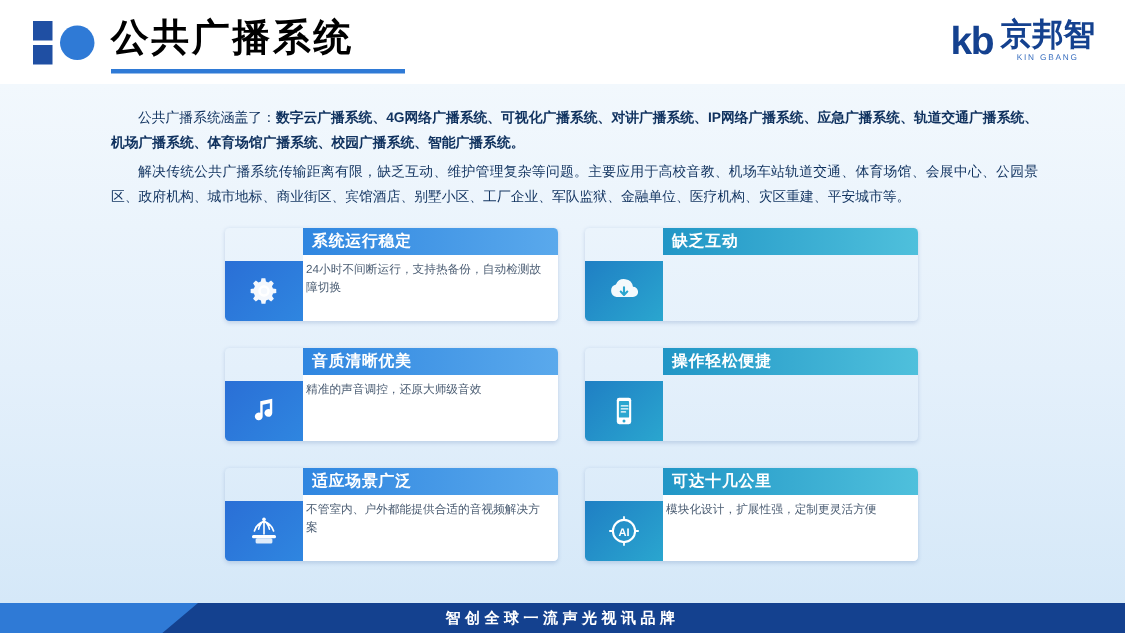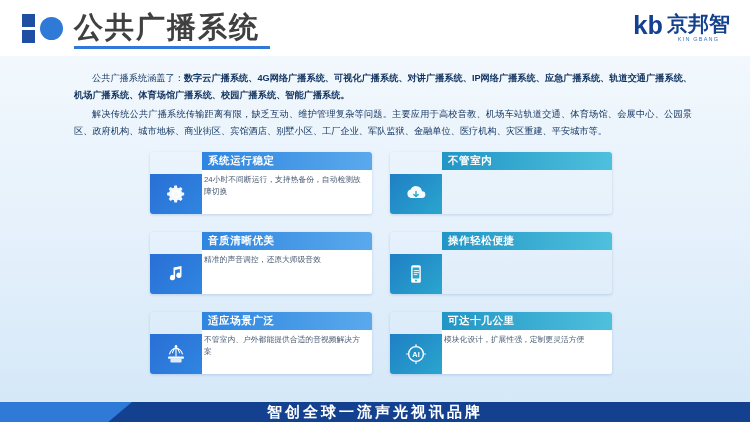--- a/index.html
+++ b/index.html
@@ -37,44 +37,44 @@
   .mark-circle {
     position: absolute;
     left: 18px; top: 3px;
     width: 23px; height: 23px;
     border-radius: 50%;
     background: #2f7ad6;
   }
   .header-title {
     position: absolute;
     left: 74px; top: 8px;
-    font-size: 29px;
-    font-weight: bold;
-    color: #404040;
+    font-size: 25px;
+    font-weight: bold;
+    color: #000000;
     letter-spacing: 2px;
     text-align: center;
   }
   .header-rule {
     position: absolute;
     left: 74px; top: 46px;
     width: 196px; height: 3px;
     background: #2f7ad6;
   }
   .logo {
     position: absolute;
     right: 20px; top: 12px;
     display: flex;
     align-items: center;
     gap: 5px;
   }
   .logo-mark {
     font-size: 26px;
     font-weight: bold;
     color: #14418f;
-    font-family: Liberation Mono, monospace;
+    font-family: Liberation Sans, sans-serif;
     letter-spacing: -1px;
   }
   .logo-cn {
     font-size: 21px;
     font-weight: bold;
     color: #14418f;
     letter-spacing: 0px;
     line-height: 1;
   }
   .logo-sub {
@@ -176,21 +176,21 @@
     position: absolute;
     left: 0; top: 402px;
     width: 750px; height: 20px;
     background: #14418f;
     color: #ffffff;
     display: flex;
     align-items: center;
     justify-content: center;
   }
   .footer-text {
-    font-size: 15px;
+    font-size: 10px;
     letter-spacing: 3px;
     font-weight: bold;
   }
   .footer-accent {
     position: absolute;
     left: 0; top: 0;
     width: 132px; height: 20px;
     background: #2f7ad6;
     clip-path: polygon(0 0, 100% 0, 82% 100%, 0 100%);
   }
@@ -242,21 +242,21 @@
     </div>
 
     <div class="card cyan">
       <div class="icon-col">
         <svg class="icon-svg" viewBox="0 0 24 24">
           <path fill="#ffffff" d="M18 9.2a6 6 0 00-11.4-1.6A4.3 4.3 0 007 16h11a3.4 3.4 0 000-6.8z" opacity="0.95"></path>
           <path fill="#2aa6cf" d="M12 9.5v4.2M12 14.6l-2.2-2.2M12 14.6l2.2-2.2" stroke="#2aa6cf" stroke-width="1.4" stroke-linecap="round"></path>
         </svg>
       </div>
       <div class="bar"></div>
-      <div class="bar-label">不管室内</div>
+      <div class="bar-label">缺乏互动</div>
     </div>
 
     <div class="card blue">
       <div class="icon-col">
         <svg class="icon-svg" viewBox="0 0 24 24">
           <path fill="#ffffff" d="M9.5 5.5l8-1.6v9.4a2.6 2.6 0 11-1.6-2.4V6.9l-4.8 1v7.7a2.6 2.6 0 11-1.6-2.4V5.5z"></path>
         </svg>
       </div>
       <div class="bar"></div>
       <div class="bar-label">音质清晰优美</div>

